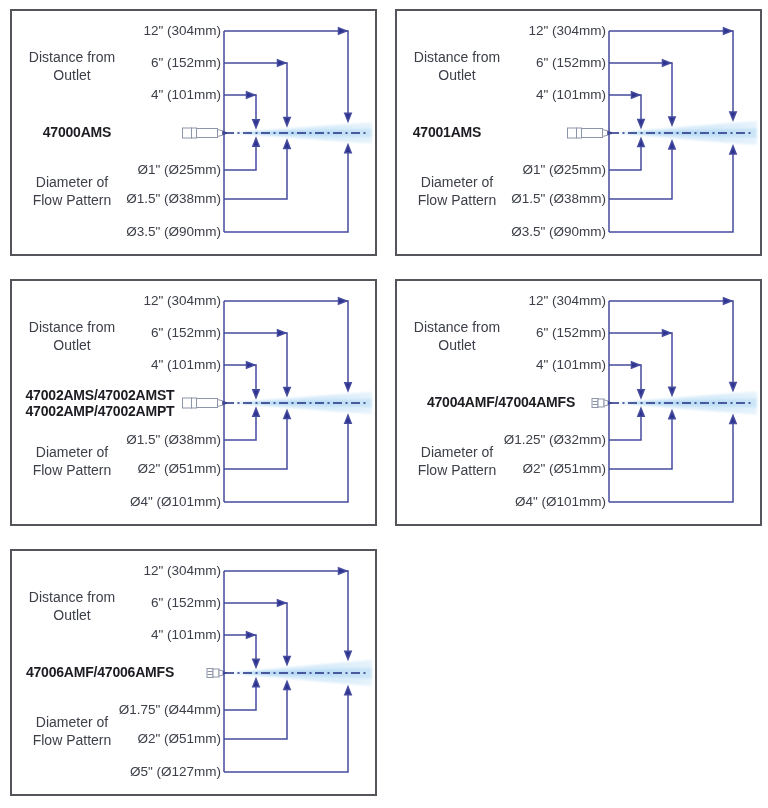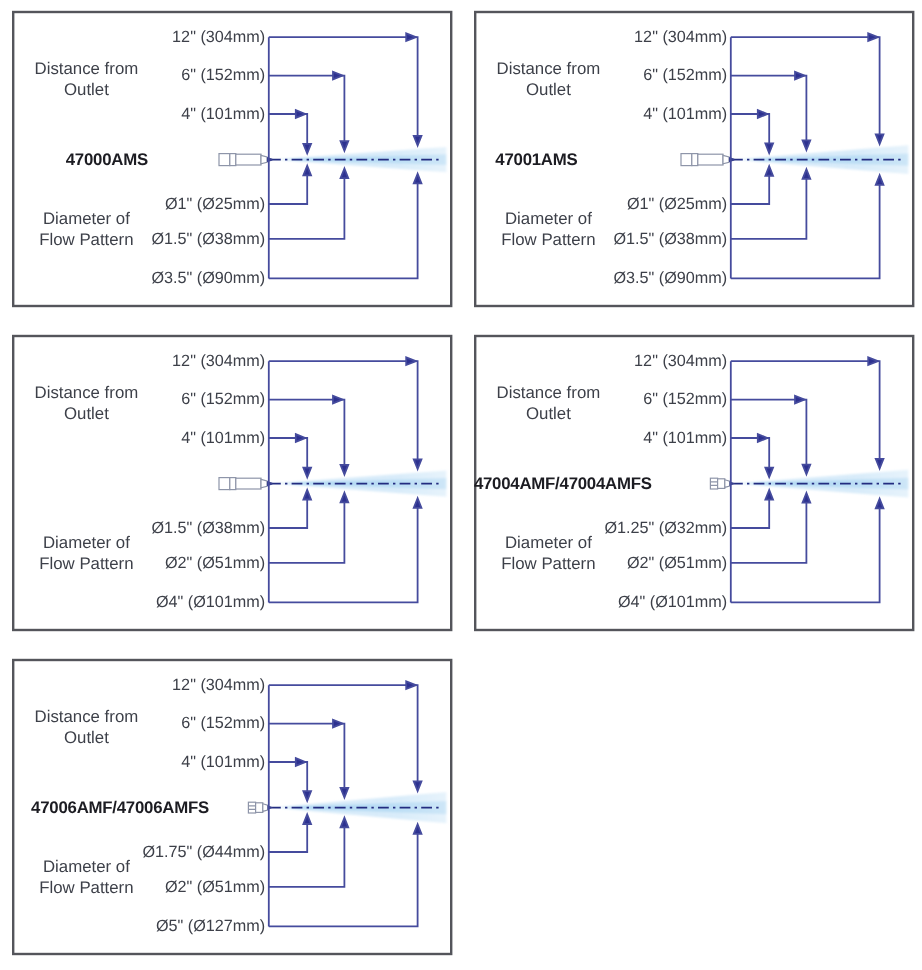--- a/index.html
+++ b/index.html
@@ -76,21 +76,21 @@
             <polygon points="244.5,86 236.5,82.8 236.5,89.2" fill="#2d3190"></polygon>
             <polygon points="246,118.84246575342466 242.8,110.84246575342466 249.2,110.84246575342466" fill="#2d3190"></polygon>
             <path d="M214 223 H338 V141.77397260273972"></path>
             <polygon points="338,135.77397260273972 334.8,143.77397260273972 341.2,143.77397260273972" fill="#2d3190"></polygon>
           </g>
         </svg>
       <div class="heading dist-heading" style="left: 62px; top: 57px;">
           <div>Distance from</div>
           <div>Outlet</div>
         </div>
-      <div class="model" style="left: 79px; top: 124px;">
+      <div class="model" style="left: 67px; top: 124px;">
           <div>47000AMS</div>
         </div>
       <div class="heading diam-heading" style="left: 62px; top: 182px;">
           <div>Diameter of</div>
           <div>Flow Pattern</div>
         </div>
     <span class="lbl" style="left: 211px; top: 22px;">12" (304mm)</span>
         <span class="lbl" style="left: 211px; top: 54px;">6" (152mm)</span>
         <span class="lbl" style="left: 211px; top: 86px;">4" (101mm)</span>
         <span class="lbl" style="left: 211px; top: 161px;">Ø1" (Ø25mm)</span>
@@ -213,20 +213,24 @@
             <path d="M214 86 H246 V112.73972602739725"></path>
             <polygon points="244.5,86 236.5,82.8 236.5,89.2" fill="#2d3190"></polygon>
             <polygon points="246,118.73972602739725 242.8,110.73972602739725 249.2,110.73972602739725" fill="#2d3190"></polygon>
             <path d="M214 223 H338 V142.1917808219178"></path>
             <polygon points="338,136.1917808219178 334.8,144.1917808219178 341.2,144.1917808219178" fill="#2d3190"></polygon>
           </g>
         </svg>
       <div class="heading dist-heading" style="left: 62px; top: 57px;">
           <div>Distance from</div>
           <div>Outlet</div>
+        </div>
+      <div class="model" style="left: 90px; top: 124px;">
+          <div>47002AMS/47002AMST</div>
+          <div>47002AMP/47002AMPT</div>
         </div>
       <div class="heading diam-heading" style="left: 62px; top: 182px;">
           <div>Diameter of</div>
           <div>Flow Pattern</div>
         </div>
     <span class="lbl" style="left: 211px; top: 22px;">12" (304mm)</span>
         <span class="lbl" style="left: 211px; top: 54px;">6" (152mm)</span>
         <span class="lbl" style="left: 211px; top: 86px;">4" (101mm)</span>
         <span class="lbl" style="left: 211px; top: 161px;">Ø1.5" (Ø38mm)</span>
         <span class="lbl" style="left: 211px; top: 190px;">Ø2" (Ø51mm)</span>
@@ -281,21 +285,21 @@
             <polygon points="244.5,86 236.5,82.8 236.5,89.2" fill="#2d3190"></polygon>
             <polygon points="246,118.63698630136986 242.8,110.63698630136986 249.2,110.63698630136986" fill="#2d3190"></polygon>
             <path d="M214 223 H338 V142.6095890410959"></path>
             <polygon points="338,136.6095890410959 334.8,144.6095890410959 341.2,144.6095890410959" fill="#2d3190"></polygon>
           </g>
         </svg>
       <div class="heading dist-heading" style="left: 62px; top: 57px;">
           <div>Distance from</div>
           <div>Outlet</div>
         </div>
-      <div class="model" style="left: 74px; top: 124px;">
+      <div class="model" style="left: 106px; top: 124px;">
           <div>47004AMF/47004AMFS</div>
         </div>
       <div class="heading diam-heading" style="left: 62px; top: 182px;">
           <div>Diameter of</div>
           <div>Flow Pattern</div>
         </div>
     <span class="lbl" style="left: 211px; top: 22px;">12" (304mm)</span>
         <span class="lbl" style="left: 211px; top: 54px;">6" (152mm)</span>
         <span class="lbl" style="left: 211px; top: 86px;">4" (101mm)</span>
         <span class="lbl" style="left: 211px; top: 161px;">Ø1.25" (Ø32mm)</span>

